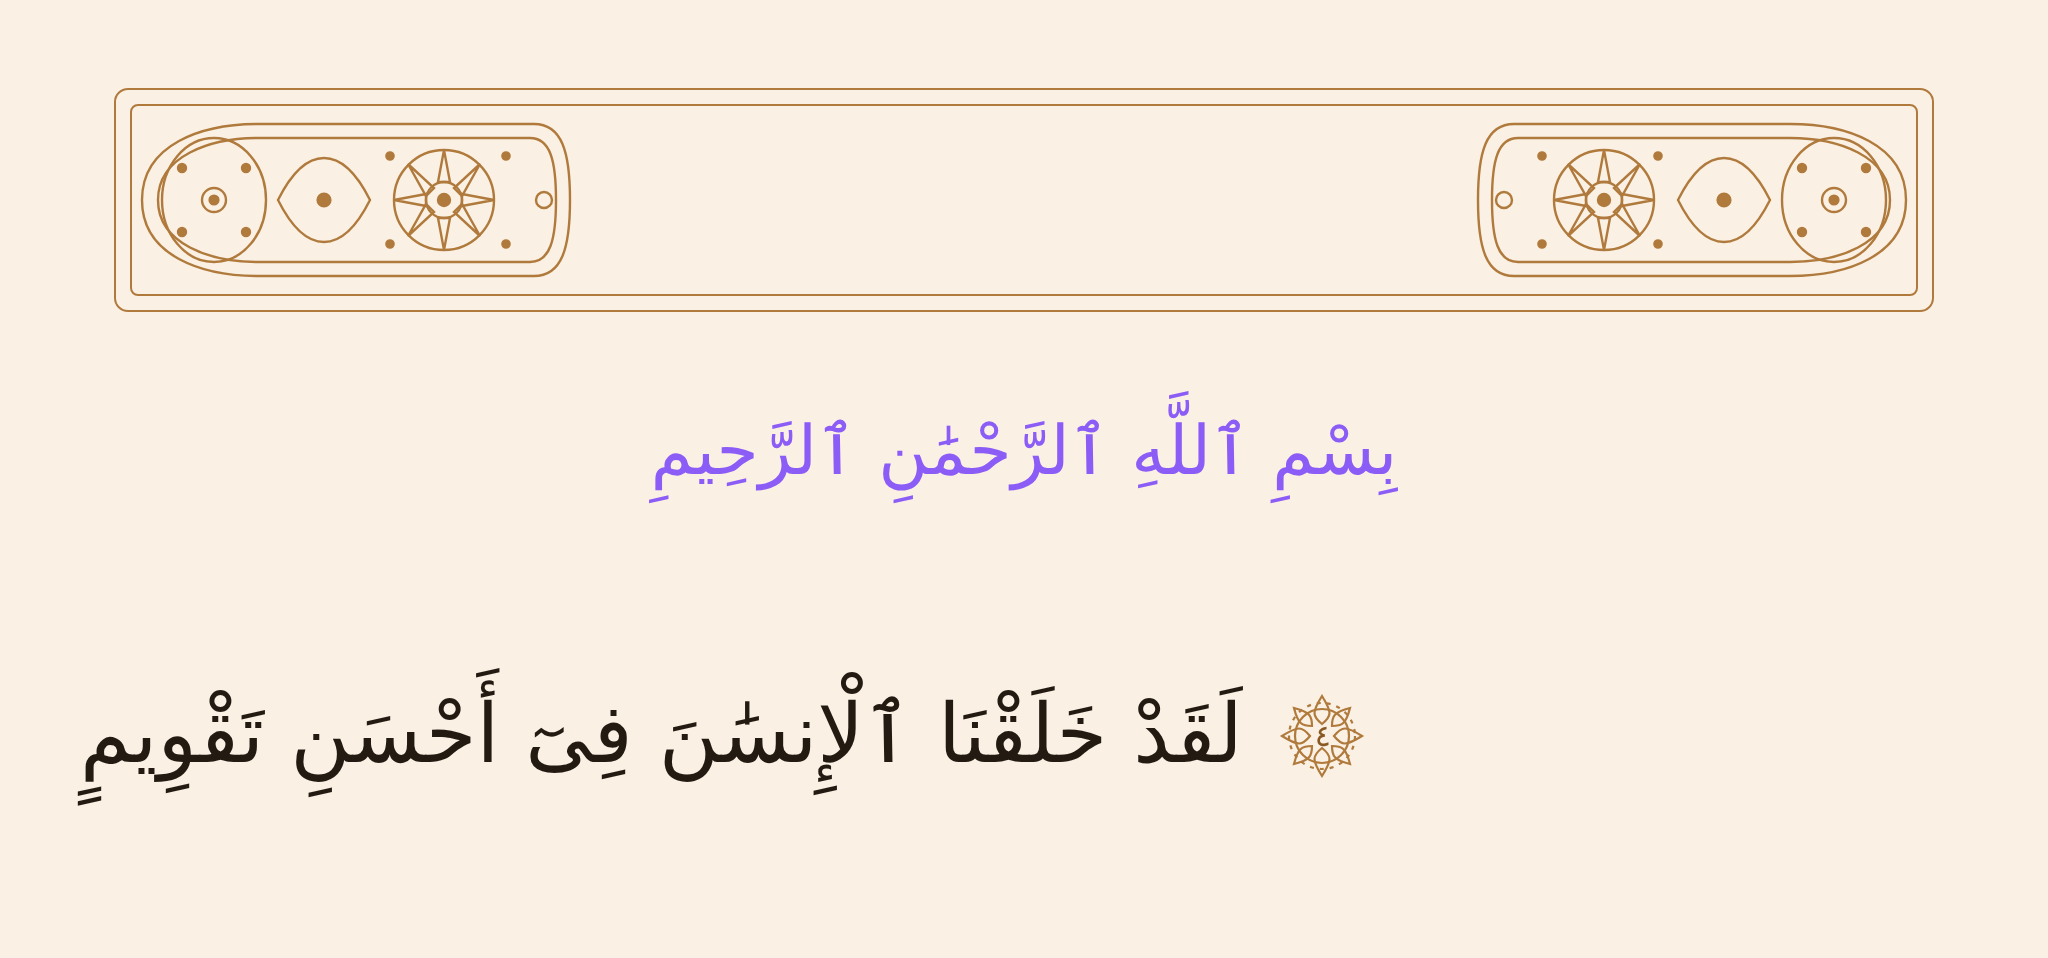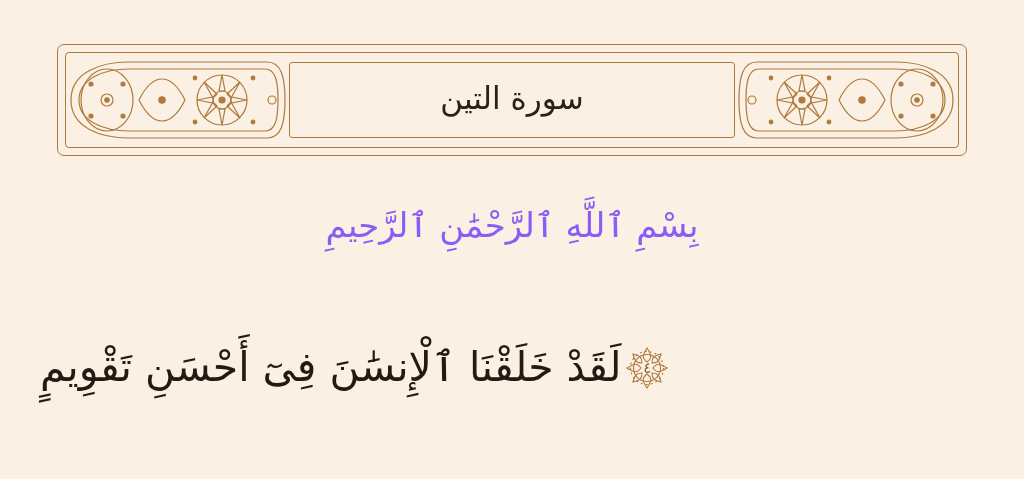--- a/index.html
+++ b/index.html
@@ -97,20 +97,21 @@
   .ayah-line {
     position: absolute;
     left: 40px;
     right: 40px;
     top: 340px;
     display: flex;
     flex-direction: row-reverse;
     align-items: center;
     justify-content: flex-start;
     direction: rtl;
+    gap: 14px;
   }
   .ayah-text {
     font-family: "DejaVu Sans", "Liberation Serif", serif;
     font-size: 41px;
     color: #231a12;
     direction: rtl;
     white-space: nowrap;
     line-height: 1.35;
   }
   .ayah-marker {
@@ -206,23 +207,20 @@
           <path d="M137 60 L150 48 L146 44 Z"></path>
         </g>
         <circle cx="128" cy="20" r="1.8" fill="#b07a3c"></circle>
         <circle cx="128" cy="64" r="1.8" fill="#b07a3c"></circle>
         <circle cx="186" cy="20" r="1.8" fill="#b07a3c"></circle>
         <circle cx="186" cy="64" r="1.8" fill="#b07a3c"></circle>
         <circle cx="205" cy="42" r="4"></circle>
       </svg>
     </div>
 
-    <div class="banner-center-panel">
-      <div class="surah-title">سورة التين</div>
-    </div>
   </div>
 
   <div class="basmala">بِسْمِ ٱللَّهِ ٱلرَّحْمَٰنِ ٱلرَّحِيمِ</div>
 
   <div class="ayah-line">
     <div class="ayah-text">لَقَدْ خَلَقْنَا ٱلْإِنسَٰنَ فِىٓ أَحْسَنِ تَقْوِيمٍ</div>
     <div class="ayah-marker">
       <svg width="52" height="52" viewBox="0 0 52 52" fill="none" stroke="#b07a3c" stroke-width="1.1">
         <circle cx="26" cy="26" r="13.5"></circle>
         <circle cx="26" cy="26" r="16.5" stroke-dasharray="2 3"></circle>

